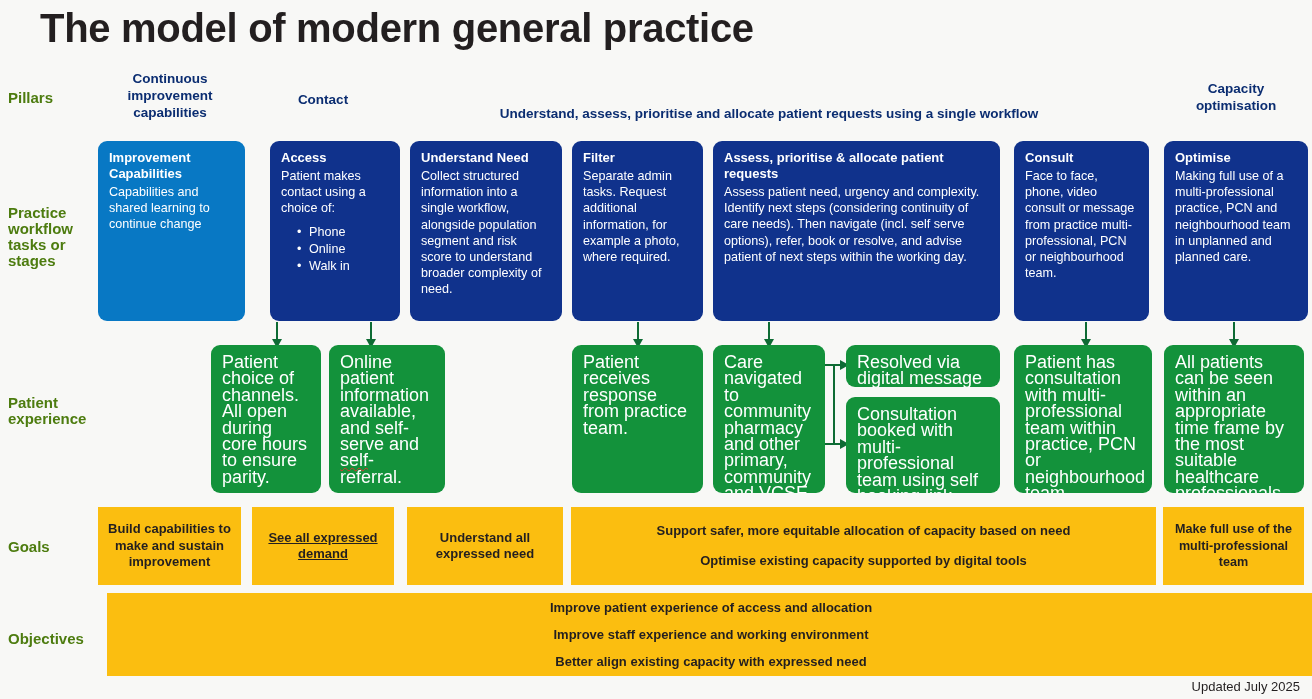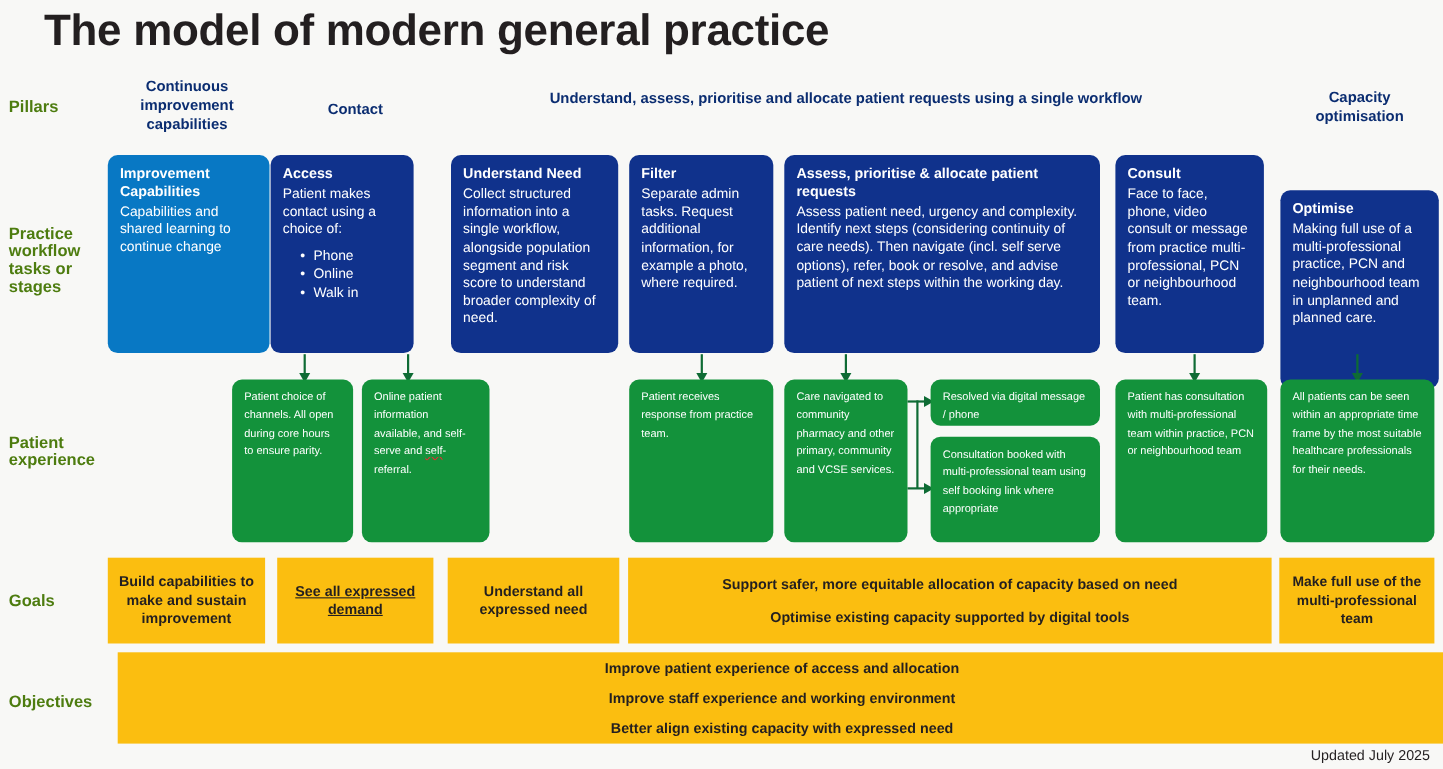--- a/index.html
+++ b/index.html
@@ -37,21 +37,21 @@
     border-radius:9px;
     color:#ffffff;
     padding:9px 11px 8px 11px;
     overflow:hidden;
   }
   .box .bt{font-weight:bold;font-size:13px;line-height:16px;display:block;margin-bottom:2px;}
   .box .bd{font-weight:normal;font-size:12.6px;line-height:16.2px;display:block;}
   .blue-dark{background:#10328C;}
   .blue-light{background:#0878C4;}
   .green{background:#13923B;}
-  .green .bd{font-size:10px;line-height:16.4px;}
+  .green .bd{font-size:18px;line-height:16.4px;}
 
   .box ul{margin:7px 0 0 0;padding:0 0 0 16px;list-style:none;}
   .box ul li{font-size:12.6px;line-height:17px;position:relative;padding-left:12px;}
   .box ul li:before{content:"\2022";position:absolute;left:0;top:0;}
 
   
   .amber{
     background:#FBBE10;color:#231F20;
     font-weight:bold;font-size:13px;line-height:16.5px;
     display:flex;align-items:center;justify-content:center;text-align:center;
@@ -97,29 +97,29 @@
   <div class="abs title">The model of modern general practice</div>
 
   <div class="abs rowlabel" style="left:8px;top:90px;width:86px;">Pillars</div>
   <div class="abs rowlabel" style="left:8px;top:205px;width:86px;">Practice workflow tasks or stages</div>
   <div class="abs rowlabel" style="left:8px;top:395px;width:86px;">Patient experience</div>
   <div class="abs rowlabel" style="left:8px;top:539px;width:86px;">Goals</div>
   <div class="abs rowlabel" style="left:8px;top:631px;width:86px;">Objectives</div>
 
   <div class="abs pillar" style="left:100px;top:70px;width:140px;">Continuous improvement capabilities</div>
   <div class="abs pillar" style="left:258px;top:91px;width:130px;">Contact</div>
-  <div class="abs pillar" style="left:410px;top:81px;width:718px;">Understand, assess, prioritise and allocate patient requests using a single workflow</div>
+  <div class="abs pillar" style="left:410px;top:105px;width:718px;">Understand, assess, prioritise and allocate patient requests using a single workflow</div>
   <div class="abs pillar" style="left:1166px;top:80px;width:140px;">Capacity optimisation</div>
 
   <div class="abs box blue-light" style="left:98px;top:141px;width:147px;height:180px;">
     <span class="bt">Improvement Capabilities</span>
     <span class="bd">Capabilities and shared learning to continue change</span>
   </div>
 
-  <div class="abs box blue-dark" style="left:246px;top:141px;width:130px;height:180px;">
+  <div class="abs box blue-dark" style="left:270px;top:141px;width:130px;height:180px;">
     <span class="bt">Access</span>
     <span class="bd">Patient makes contact using a choice of:</span>
     <ul>
       <li>Phone</li>
       <li>Online</li>
       <li>Walk in</li>
     </ul>
   </div>
 
   <div class="abs box blue-dark" style="left:410px;top:141px;width:152px;height:180px;">
@@ -135,21 +135,21 @@
   <div class="abs box blue-dark" style="left:713px;top:141px;width:287px;height:180px;">
     <span class="bt">Assess, prioritise &amp; allocate patient requests</span>
     <span class="bd">Assess patient need, urgency and complexity. Identify next steps (considering continuity of care needs). Then navigate (incl. self serve options), refer, book or resolve, and advise patient of next steps within the working day.</span>
   </div>
 
   <div class="abs box blue-dark" style="left:1014px;top:141px;width:135px;height:180px;">
     <span class="bt">Consult</span>
     <span class="bd">Face to face, phone, video consult or message from practice multi-professional, PCN or neighbourhood team.</span>
   </div>
 
-  <div class="abs box blue-dark" style="left:1164px;top:141px;width:144px;height:180px;margin-top:32px;">
+  <div class="abs box blue-dark" style="left:1164px;top:141px;width:144px;height:180px;">
     <span class="bt">Optimise</span>
     <span class="bd">Making full use of a multi-professional practice, PCN and neighbourhood team in unplanned and planned care.</span>
   </div>
 
   <div class="arrow-v" style="left:276px;top:322px;height:18px;"></div>
   <div class="arrow-v" style="left:370px;top:322px;height:18px;"></div>
   <div class="arrow-v" style="left:637px;top:322px;height:18px;"></div>
   <div class="arrow-v" style="left:768px;top:322px;height:18px;"></div>
   <div class="arrow-v" style="left:1085px;top:322px;height:18px;"></div>
   <div class="arrow-v" style="left:1233px;top:322px;height:18px;"></div>

